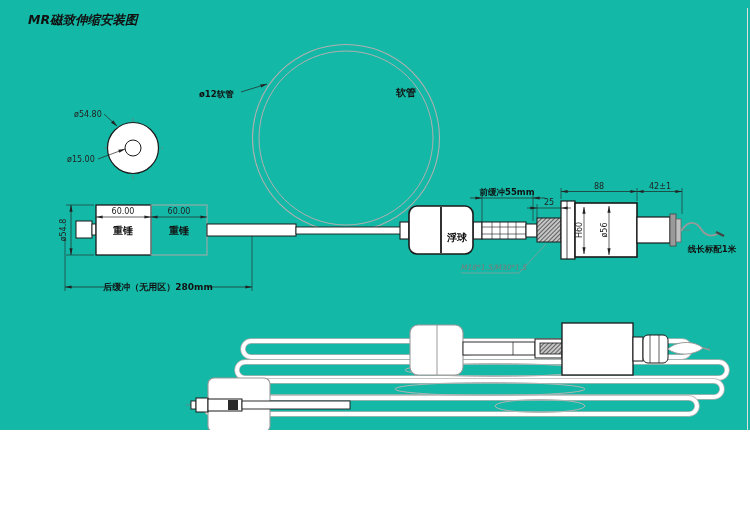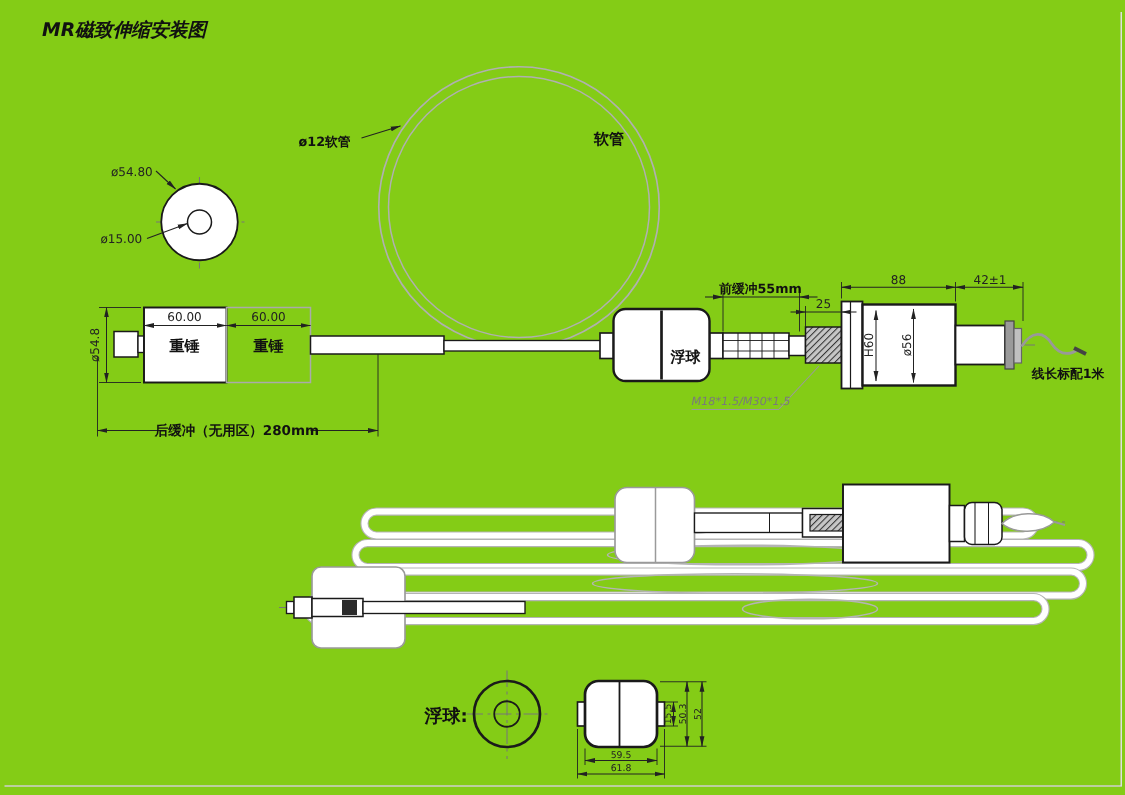--- a/index.html
+++ b/index.html
@@ -1,16 +1,16 @@
 <!DOCTYPE html>
 <html><head>
 <meta charset="utf-8">
 <style>
   html,body{margin:0;padding:0;background:#fff;}
-  .page{position:relative;width:750px;height:530px;background:#84cc16;overflow:hidden;
+  .page{position:relative;width:750px;height:430px;background:#14b8a6;overflow:hidden;
         font-family:"DejaVu Sans", sans-serif;}
   svg{position:absolute;left:0;top:0;}
   text{fill:#111;font-family:"DejaVu Sans", sans-serif;}
   .t-title{font-size:12.5px;font-style:italic;font-weight:600;}
   .t-dim{font-size:8px;fill:#222;}
   .t-dim-s{font-size:6.2px;fill:#222;}
   .t-cn10{font-size:10px;font-weight:700;}
   .t-cn9{font-size:9px;font-weight:700;}
   .t-cn85{font-size:8.5px;font-weight:700;}
   .t-cn12{font-size:12px;font-weight:700;}

